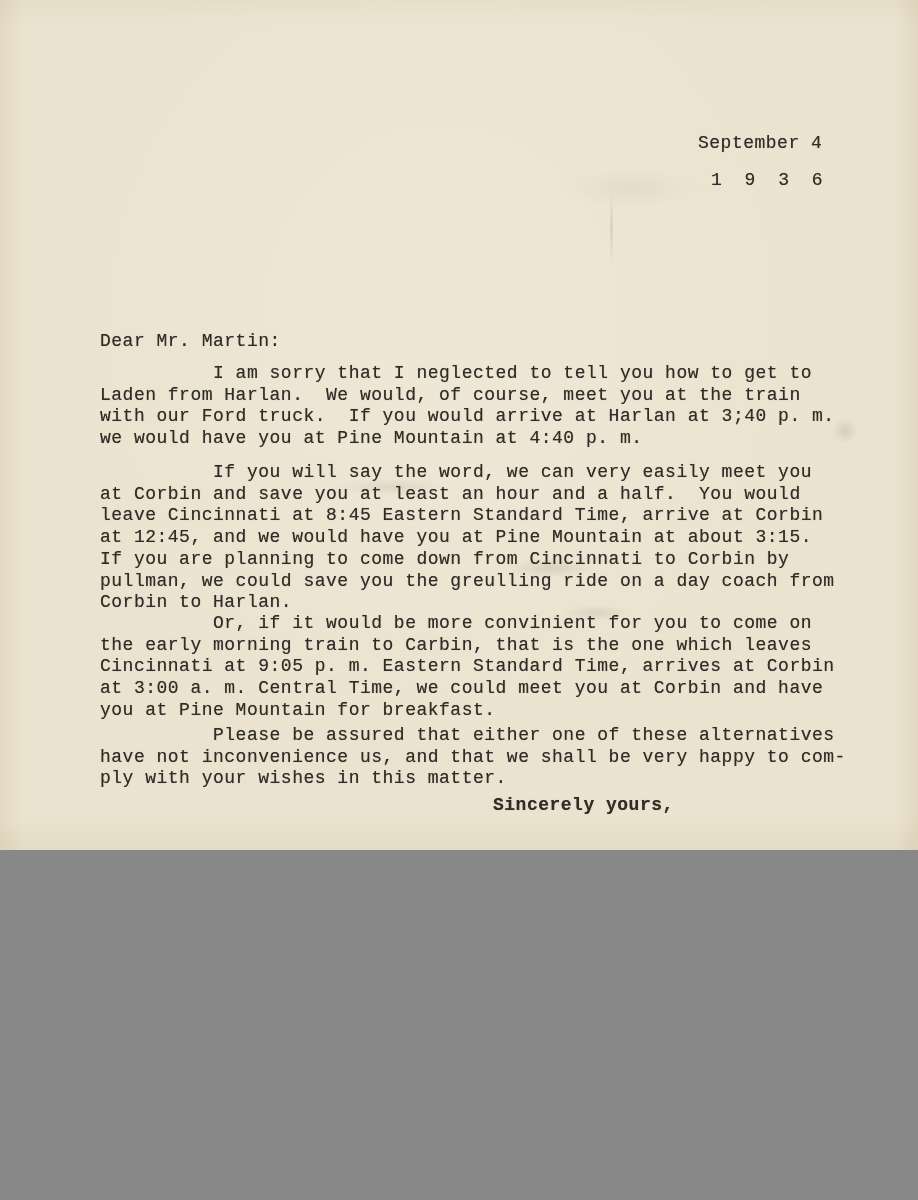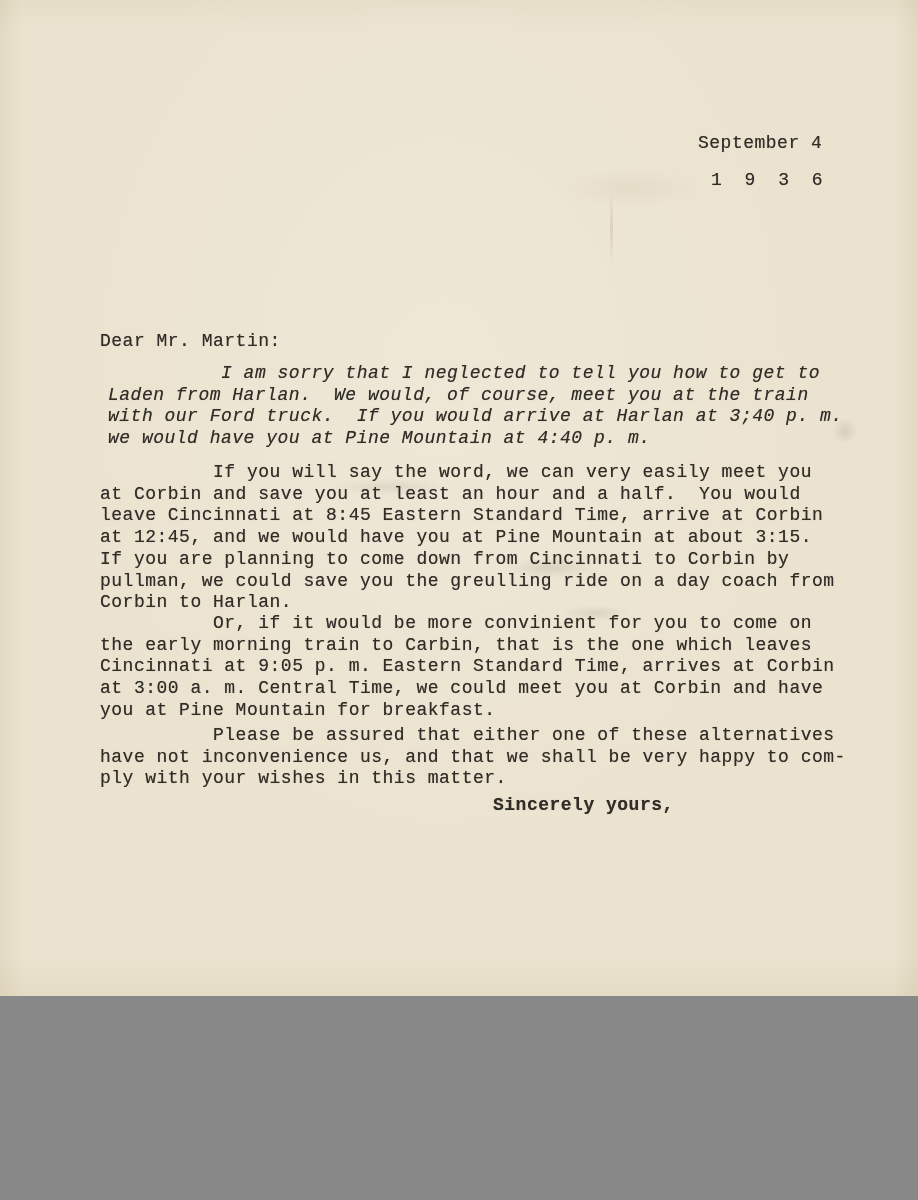--- a/index.html
+++ b/index.html
@@ -1,19 +1,19 @@
 <!DOCTYPE html>
 <html><head>
 <meta charset="utf-8">
 <style>
   html, body { margin: 0; padding: 0; background: #888; }
   .scan {
     position: relative;
     width: 918px;
-    height: 996px;
+    height: 850px;
     overflow: hidden;
     background:
       radial-gradient(ellipse at 48% 38%, rgba(255,255,255,0.16), rgba(255,255,255,0) 62%),
       linear-gradient(90deg, rgba(168,148,108,0.12), rgba(0,0,0,0) 2.5%, rgba(0,0,0,0) 97.5%, rgba(168,148,108,0.14)),
       linear-gradient(180deg, rgba(168,148,108,0.08), rgba(0,0,0,0) 3%, rgba(0,0,0,0) 96%, rgba(168,148,108,0.10)),
       #ebe3cf;
     font-family: "Liberation Mono", "DejaVu Sans Mono", monospace;
   }
   .tw {
     position: absolute;
@@ -73,21 +73,21 @@
   <div class="stain smudge4"></div>
   <div class="stain smudge5"></div>
 
   <div class="tw" style="left:698px; top:133px;">September 4</div>
 
   <div class="tw date-year" style="left:711px; top:170px;">1 9 3 6</div>
 
 
   <div class="tw" style="left:100px; top:331px;">Dear Mr. Martin:</div>
 
-  <div class="tw" style="left:108px; top:363px;font-style:italic;">          I am sorry that I neglected to tell you how to get to
+  <div class="tw" style="left:100px; top:363px;">          I am sorry that I neglected to tell you how to get to
 Laden from Harlan.  We would, of course, meet you at the train
 with our Ford truck.  If you would arrive at Harlan at 3;40 p. m.
 we would have you at Pine Mountain at 4:40 p. m.</div>
 
   <div class="tw" style="left:100px; top:462px;">          If you will say the word, we can very easily meet you
 at Corbin and save you at least an hour and a half.  You would
 leave Cincinnati at 8:45 Eastern Standard Time, arrive at Corbin
 at 12:45, and we would have you at Pine Mountain at about 3:15.
 If you are planning to come down from Cincinnati to Corbin by
 pullman, we could save you the greulling ride on a day coach from

